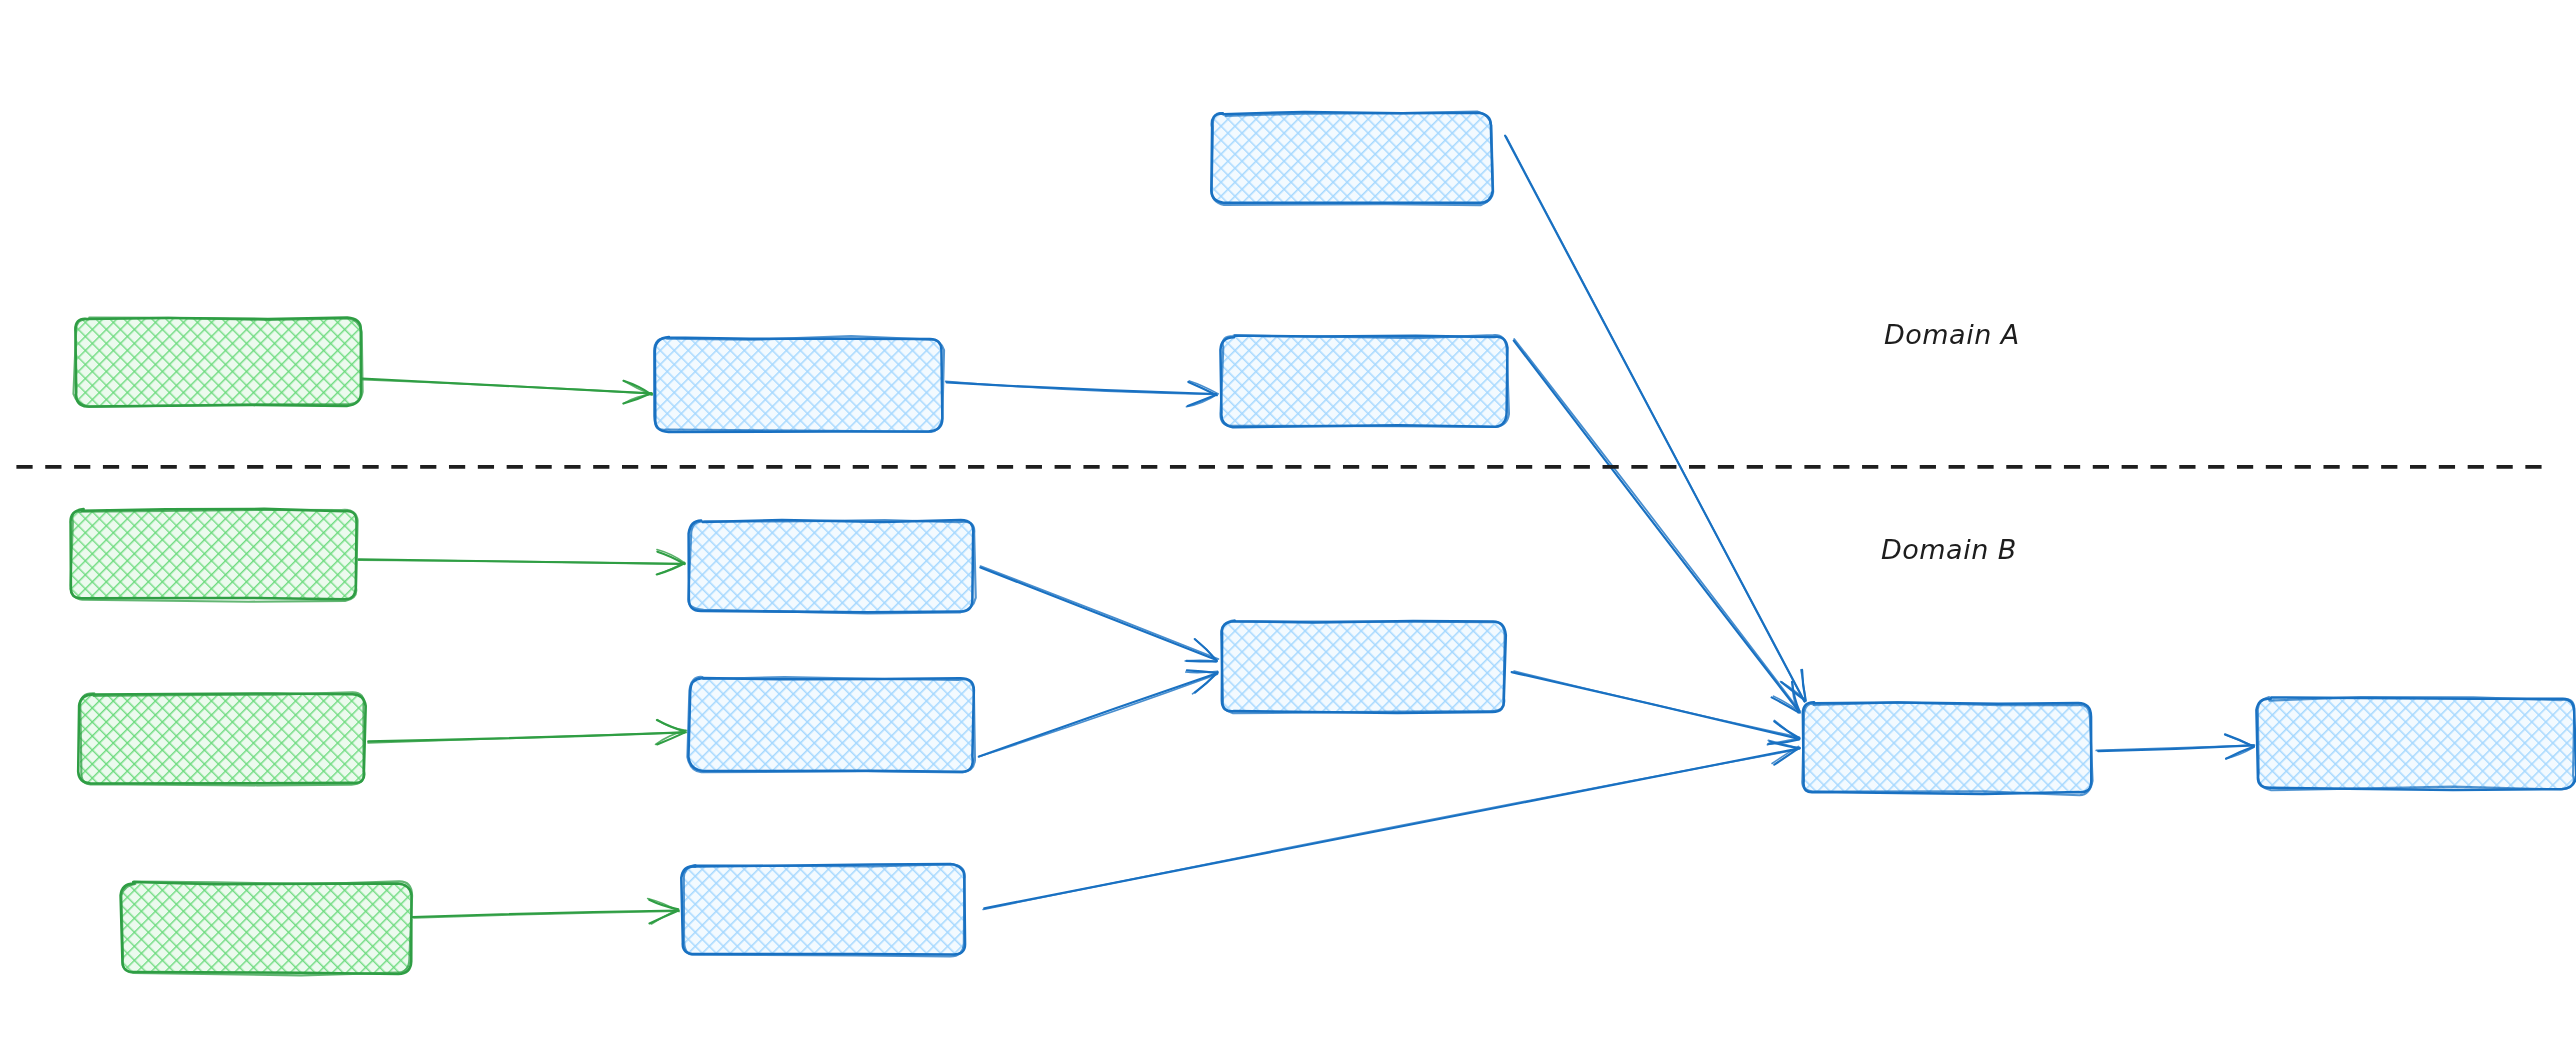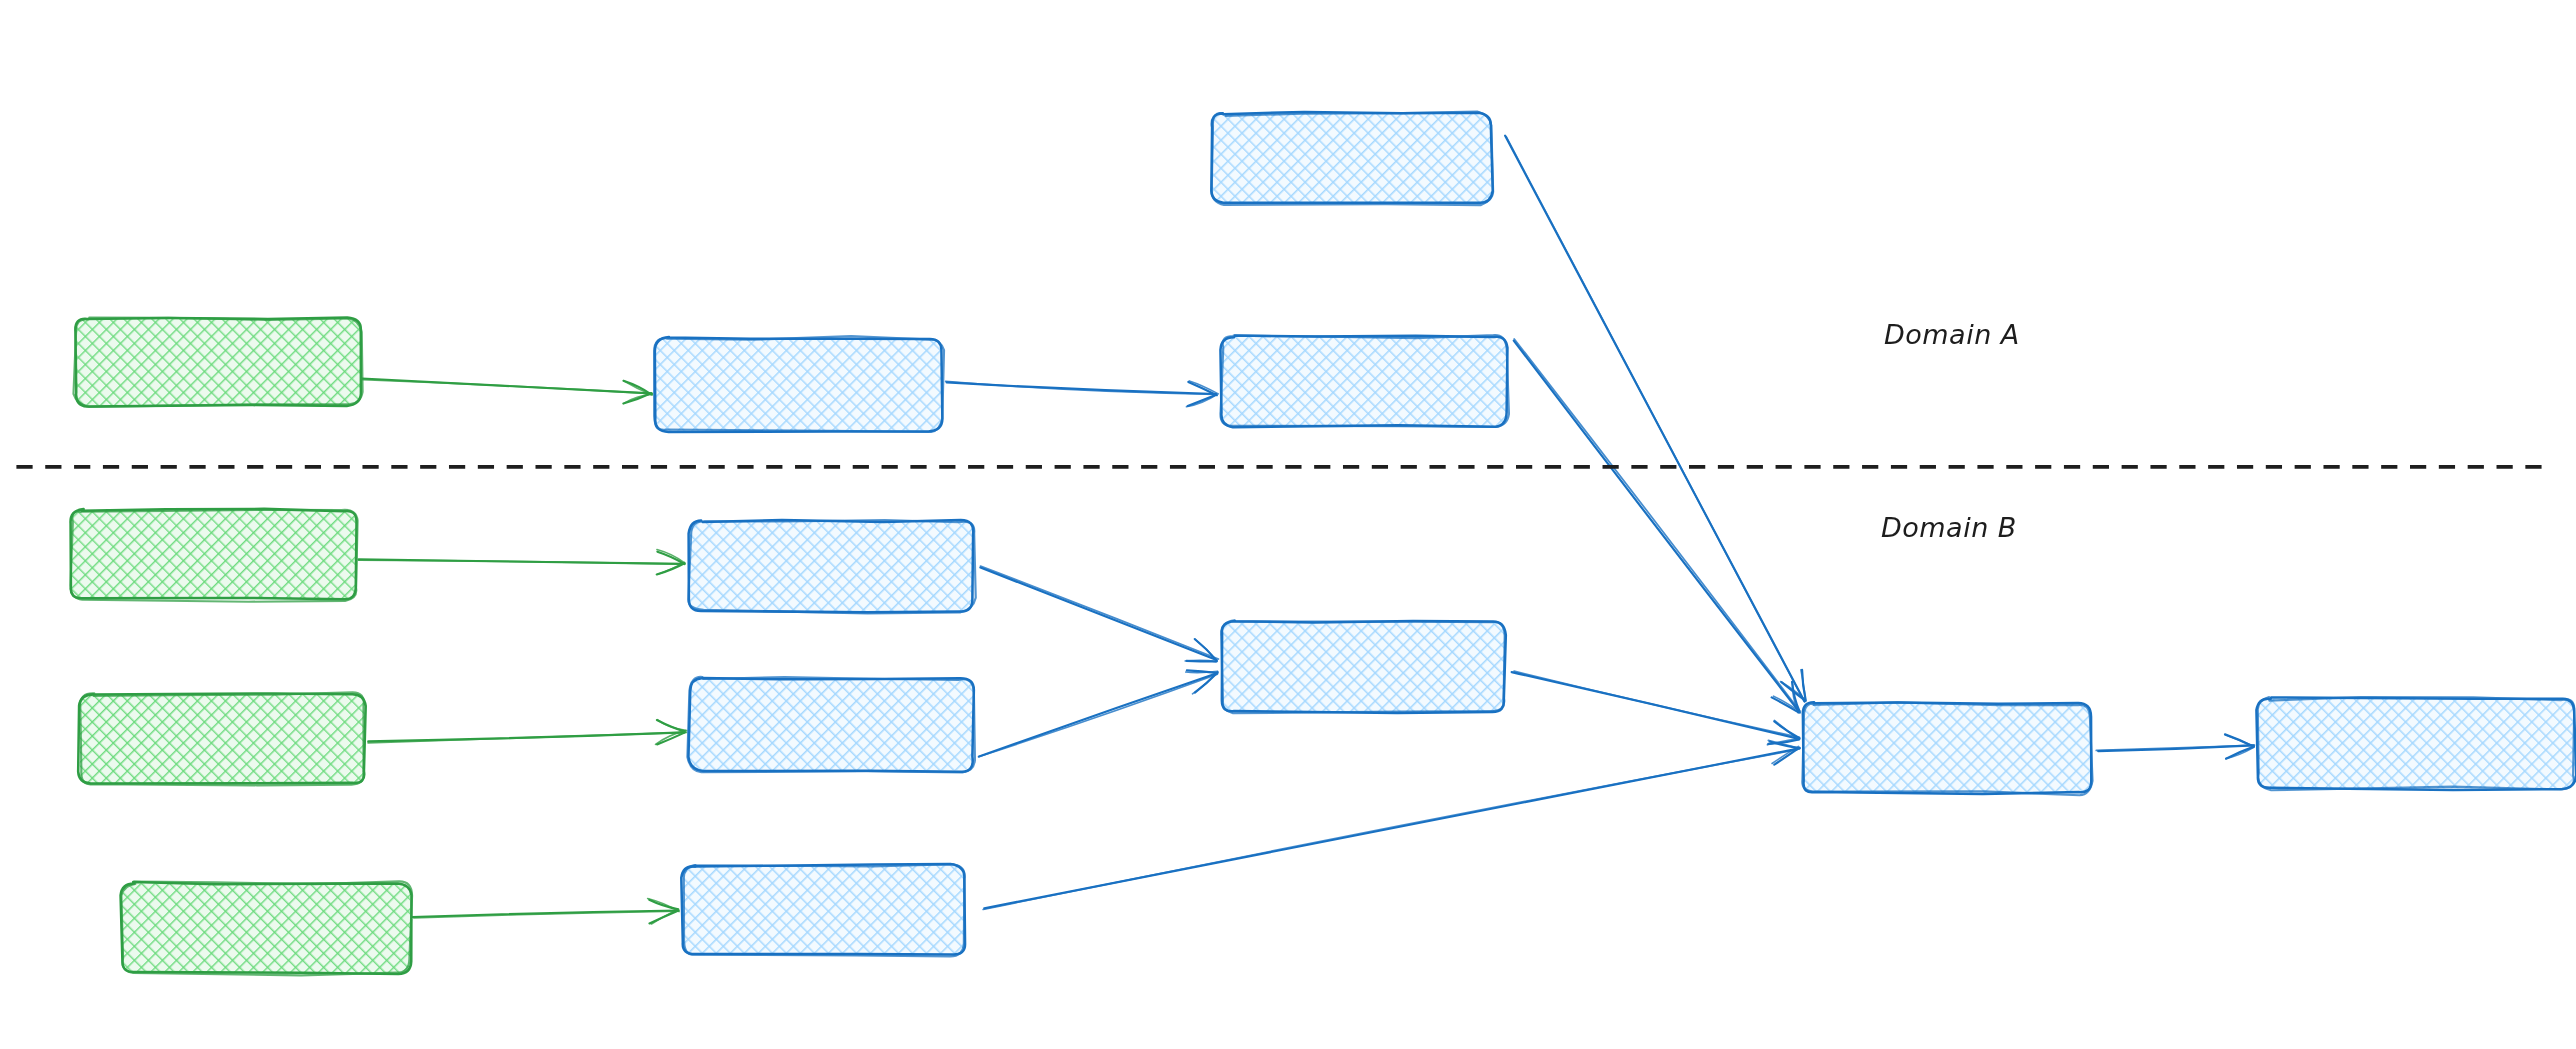--- a/index.html
+++ b/index.html
@@ -315,16 +315,16 @@
       <div class="node-hit" style="left: 1221px; top: 336px; width: 286px; height: 90px;"></div>
       <div class="node-hit" style="left: 690px; top: 521px; width: 284px; height: 90px;"></div>
       <div class="node-hit" style="left: 690px; top: 678px; width: 284px; height: 93px;"></div>
       <div class="node-hit" style="left: 682px; top: 865px; width: 282px; height: 90px;"></div>
       <div class="node-hit" style="left: 1221px; top: 622px; width: 284px; height: 90px;"></div>
       <div class="node-hit" style="left: 1803px; top: 703px; width: 288px; height: 90px;"></div>
       <div class="node-hit" style="left: 2258px; top: 699px; width: 317px; height: 90px;"></div>
     </div>
 
   <div class="domain-label" style="left:1884px;top:319px;">Domain A</div>
-  <div class="domain-label" style="left:1881px;top:512px;">Domain B</div>
+  <div class="domain-label" style="left:1881px;top:534px;">Domain B</div>
 
 </div>
 
 
 </body></html>

